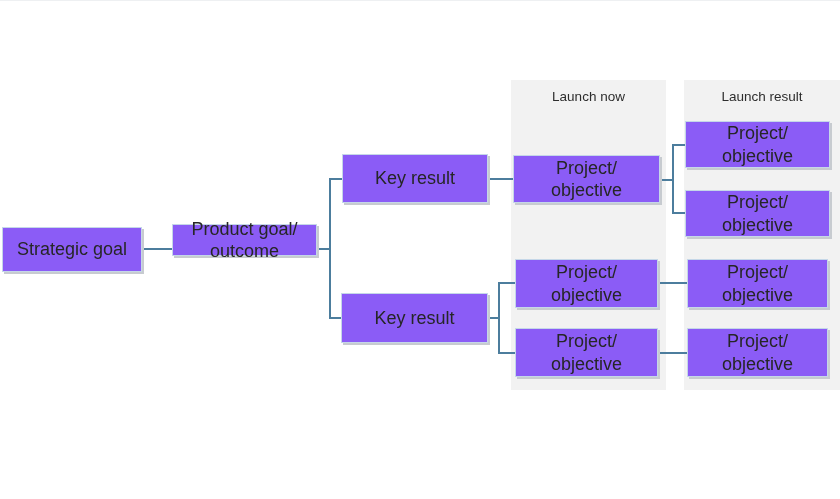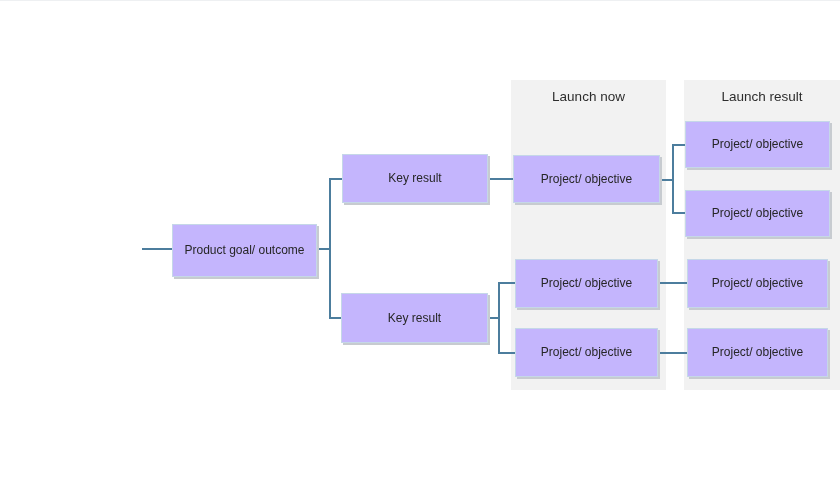--- a/index.html
+++ b/index.html
@@ -27,26 +27,26 @@
   }
 
   
   .conn{position:absolute;background:#4c7d9d;}
   .h{height:2px;}
   .v{width:2px;}
 
   
   .node{
     position:absolute;
-    background:#c4b5fd;
+    background:#8b5cf6;
     border:1px solid #c5d7e8;
     box-shadow:2px 2px 0 #c7cbd0;
     display:flex;align-items:center;justify-content:center;
     text-align:center;
-    font-size:12px;color:#262626;line-height:1.25;
+    font-size:18px;color:#262626;line-height:1.25;
     box-sizing:border-box;
     padding:2px 4px;
   }
 </style>
 </head>
 <body>
 
 <div class="canvas">
 
   <div class="top-hairline"></div>
@@ -68,22 +68,23 @@
   <div class="conn v" style="left:498px;top:282px;height:72px;"></div>
   <div class="conn h" style="left:498px;top:282px;width:17px;"></div>
   <div class="conn h" style="left:498px;top:352px;width:17px;"></div>
   <div class="conn h" style="left:660px;top:179px;width:14px;"></div>
   <div class="conn v" style="left:672px;top:144px;height:70px;"></div>
   <div class="conn h" style="left:672px;top:144px;width:13px;"></div>
   <div class="conn h" style="left:672px;top:212px;width:13px;"></div>
   <div class="conn h" style="left:658px;top:282px;width:29px;"></div>
   <div class="conn h" style="left:658px;top:352px;width:29px;"></div>
 
+  <div class="node" style="left:2px;top:227px;width:140px;height:45px;">Strategic goal</div>
 
-  <div class="node" style="left:172px;top:224px;width:145px;height:53px;">Product goal/ outcome</div>
+  <div class="node" style="left:172px;top:224px;width:145px;height:32px;">Product goal/ outcome</div>
 
   <div class="node" style="left:342px;top:154px;width:146px;height:49px;">Key result</div>
 
   <div class="node" style="left:341px;top:293px;width:147px;height:50px;">Key result</div>
 
   <div class="node" style="left:513px;top:155px;width:147px;height:48px;">Project/ objective</div>
 
   <div class="node" style="left:515px;top:259px;width:143px;height:49px;">Project/ objective</div>
 
   <div class="node" style="left:515px;top:328px;width:143px;height:49px;">Project/ objective</div>

